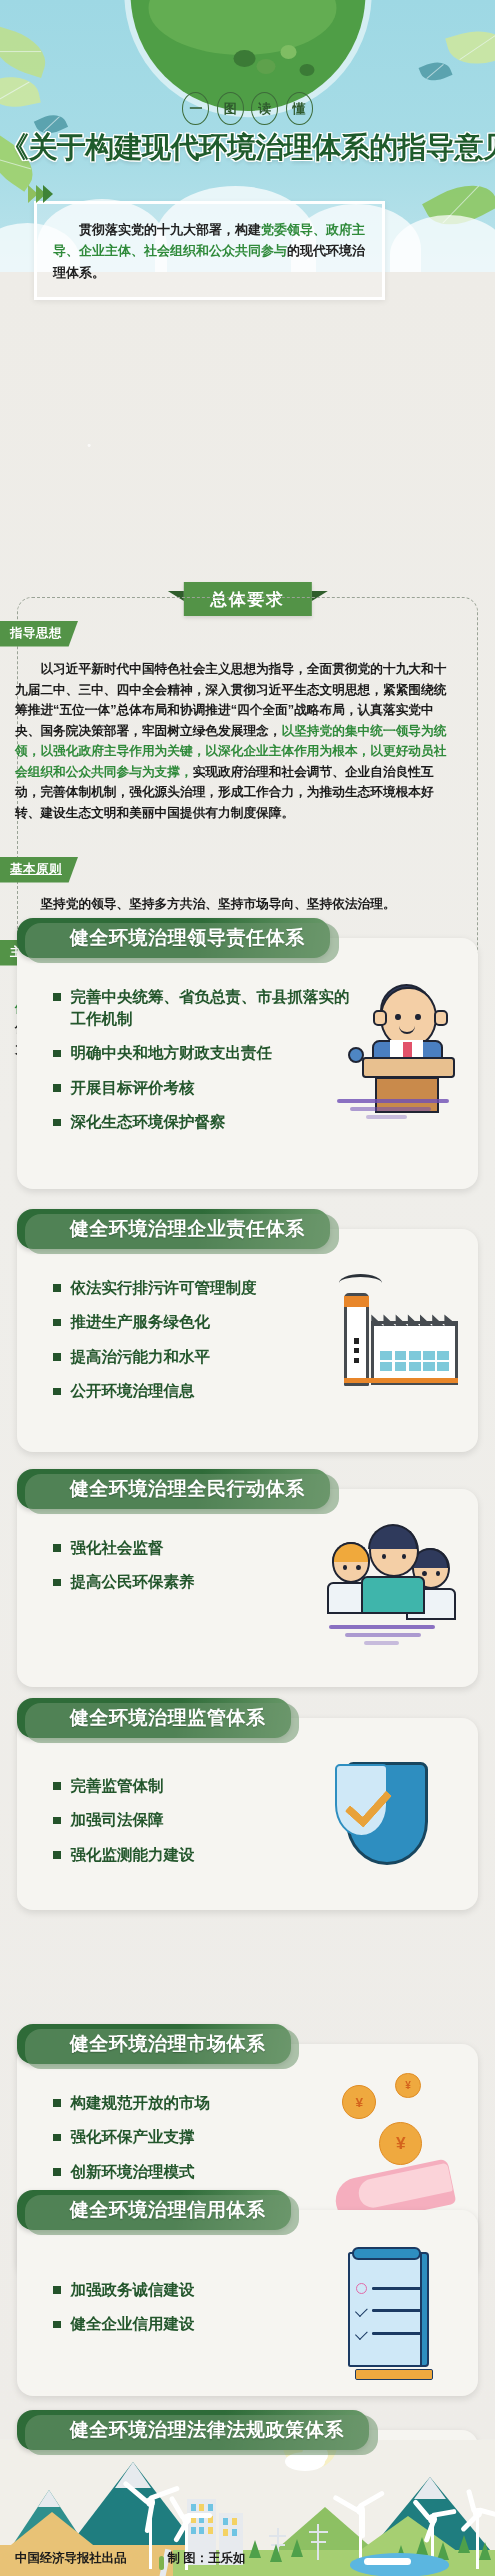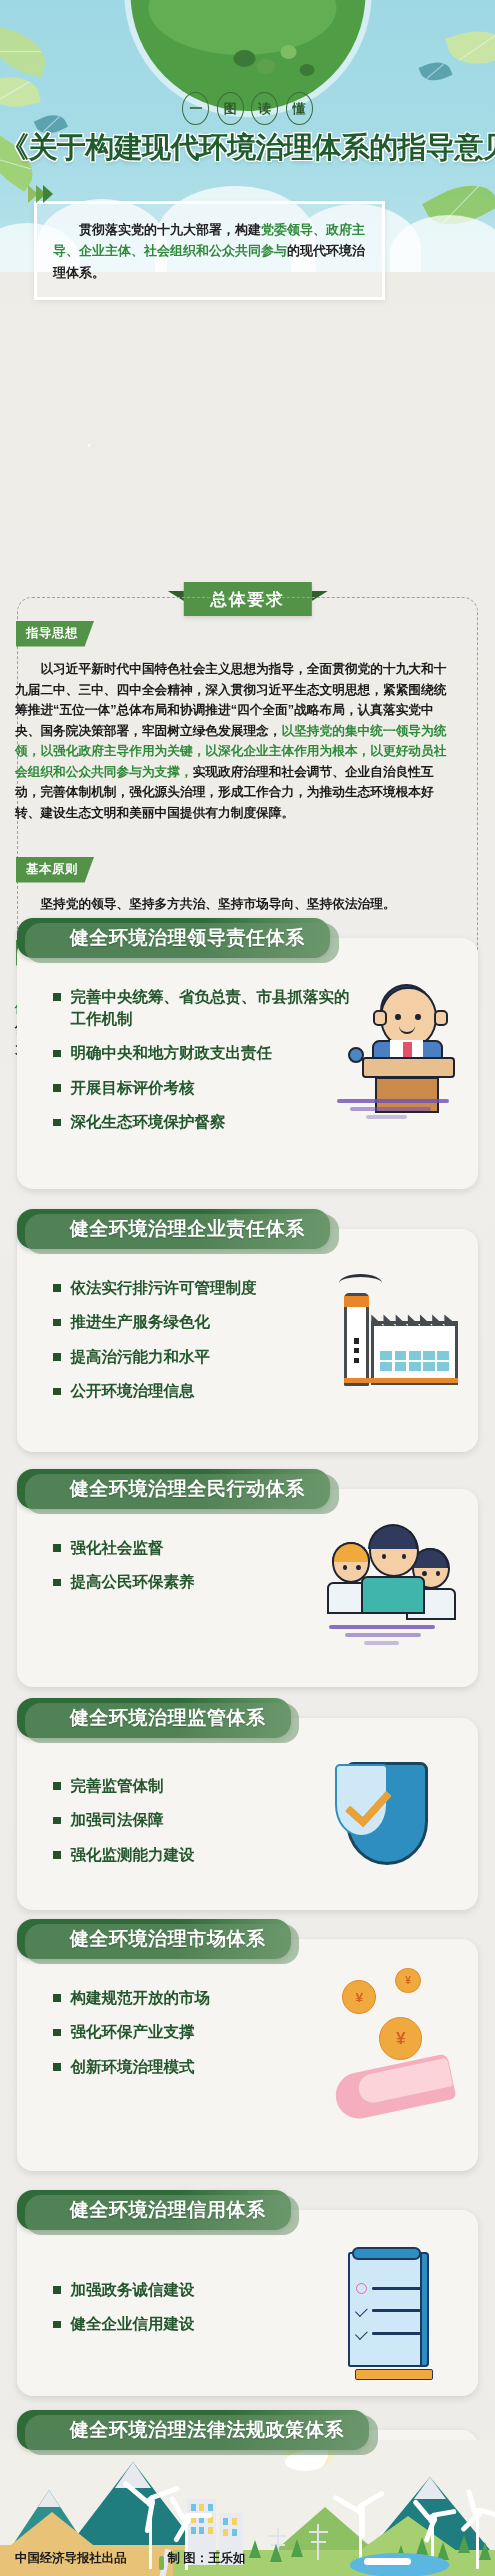--- a/index.html
+++ b/index.html
@@ -130,21 +130,21 @@
     position:absolute;left:17.3px;top:325px;width:461px;height:437px;
     border:1.2px dashed #9aa396;border-radius:15px;
     box-sizing:border-box;
   }
 
   .tag{
     position:absolute;
     background:#539347;color:#fff;font-size:12.4px;font-weight:bold;
     padding:4.3px 16px 4.3px 10px;letter-spacing:0.6px;
     clip-path:polygon(0 0,100% 0,88% 100%,0 100%);
-    left:16px;
+    left:0;
   }
   .para{
     position:absolute;left:15px;width:443px;
     font-size:12.7px;line-height:1.62;color:#1b1b1b;font-weight:bold;
     text-indent:2em;
   }
   .para .g{color:#2f8a3a;}
 
   
   .card{
@@ -364,21 +364,21 @@
       <div class="ribbon">总体要求</div>
     </div>
 
     <div class="dashbox"></div>
 
     <div class="tag" style="top:349px;">指导思想</div>
     <div class="para" style="top:387px;">
       <span>以习近平新时代中国特色社会主义思想为指导，全面贯彻党的十九大和十九届二中、三中、四中全会精神，深入贯彻习近平生态文明思想，紧紧围绕统筹推进“五位一体”总体布局和协调推进“四个全面”战略布局，认真落实党中央、国务院决策部署，牢固树立绿色发展理念，</span><span class="g">以坚持党的集中统一领导为统领，以强化政府主导作用为关键，以深化企业主体作用为根本，以更好动员社会组织和公众共同参与为支撑，</span><span>实现政府治理和社会调节、企业自治良性互动，完善体制机制，强化源头治理，形成工作合力，为推动生态环境根本好转、建设生态文明和美丽中国提供有力制度保障。</span>
     </div>
 
-    <div class="tag" style="top:585px;">基本原则</div>
+    <div class="tag" style="top:585px;text-decoration:underline;">基本原则</div>
     <div class="para" style="top:622px;">坚持党的领导、坚持多方共治、坚持市场导向、坚持依法治理。</div>
 
     <div class="tag" style="top:668px;">主要目标</div>
     <div class="para" style="top:705px;">
       <span>到2025年，建立健全环境治理的</span><span class="g">领导责任体系、企业责任体系、全民行动体系、监管体系、市场体系、信用体系、法律法规政策体系</span><span>，落实各类主体责任，提高市场主体和公众参与的积极性，形成导向清晰、决策科学、执行有力、激励有效、多元参与、良性互动的环境治理体系。</span>
     </div>
 
     <div class="card" style="top:666px;height:251px;">
       <div class="cardhead">
         <div class="headshadow"></div>
@@ -502,21 +502,21 @@
         <li>加强司法保障</li>
         <li>强化监测能力建设</li>
       </ul>
       <div class="art" style="top:35px;right:26px;">
         <div class="shield"></div>
         <div class="shield-in"></div>
         <div class="check"></div>
       </div>
     </div>
 
-    <div class="card" style="top:1667px;height:232px;">
+    <div class="card" style="top:1772px;height:232px;">
       <div class="cardhead">
         <div class="headshadow"></div>
         <span class="inner">健全环境治理市场体系</span>
       </div>
       <ul class="bullets">
         <li>构建规范开放的市场</li>
         <li>强化环保产业支撑</li>
         <li>创新环境治理模式</li>
       </ul>
       <div class="art" style="top:25px;right:11px;width:136px;height:142px;">

